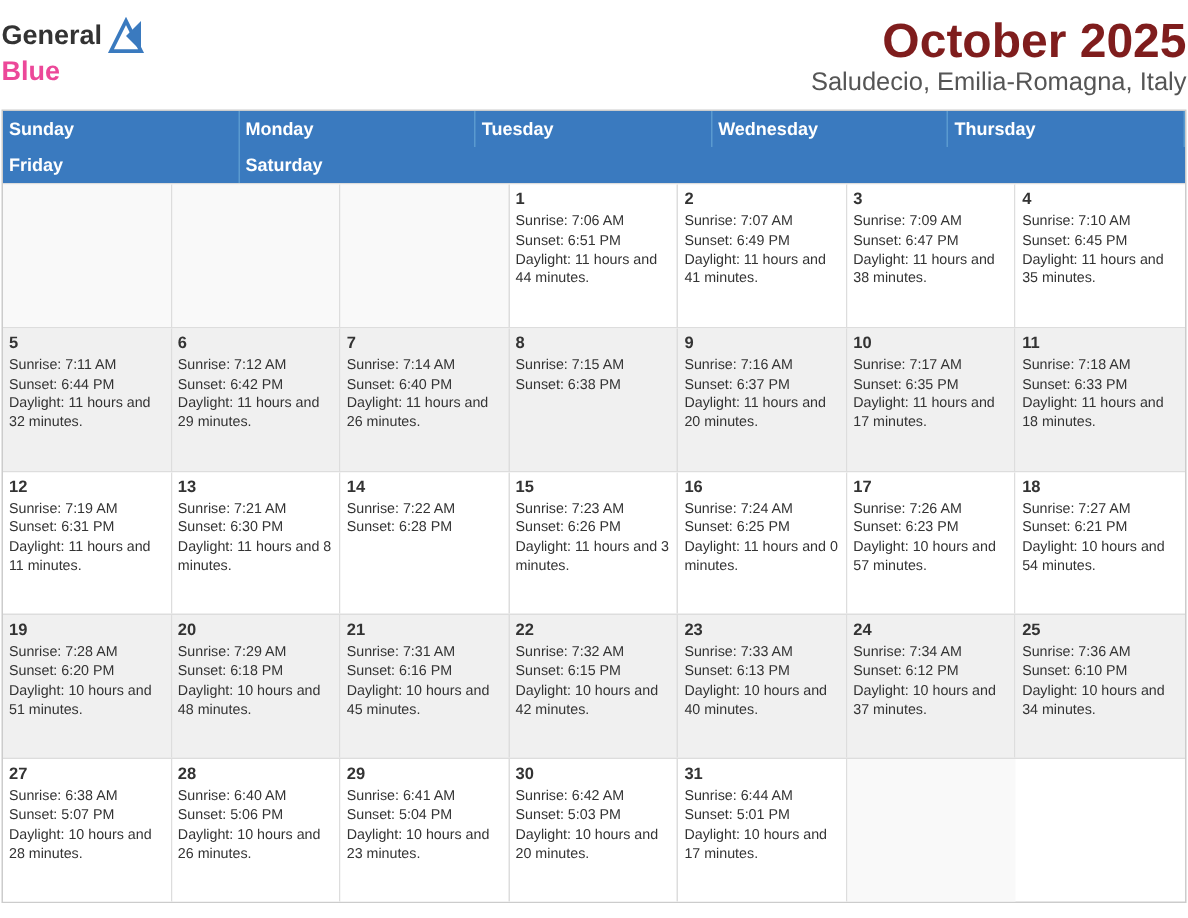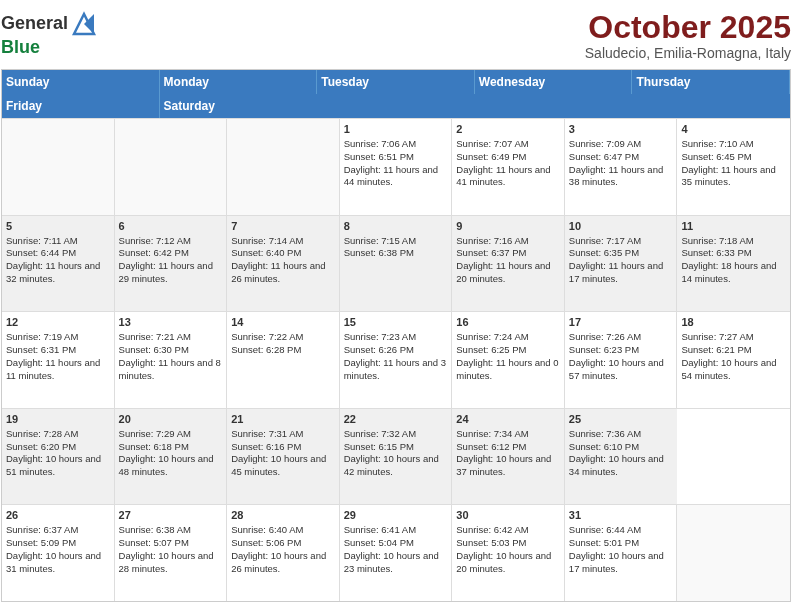--- a/index.html
+++ b/index.html
@@ -26,37 +26,37 @@
     .logo {
       display: flex;
       align-items: center;
     }
     .logo-text {
       font-size: 18px;
       font-weight: bold;
       line-height: 1.1;
     }
     .logo-general { color: #333; }
-    .logo-blue { color: #15803d; }
+    .logo-blue { color: #ec4899; }
     .logo-icon {
       width: 28px;
       height: 28px;
       margin-left: 2px;
     }
     .title-block {
       text-align: right;
     }
     .month-title {
       font-size: 32px;
       font-weight: bold;
       color: #7f1d1d;
       line-height: 1.1;
     }
     .location {
-      font-size: 14px;
+      font-size: 17px;
       color: #555;
     }
     .calendar {
       flex: 1;
       display: flex;
       flex-direction: column;
       border: 1px solid #ccc;
     }
     .cal-header {
       display: grid;
@@ -147,41 +147,41 @@
           <div class="cal-cell"><span class="day-num">3</span><span>Sunrise: 7:09 AM</span><br><span>Sunset: 6:47 PM</span><br><span>Daylight: 11 hours and 38 minutes.</span></div>
           <div class="cal-cell"><span class="day-num">4</span><span>Sunrise: 7:10 AM</span><br><span>Sunset: 6:45 PM</span><br><span>Daylight: 11 hours and 35 minutes.</span></div>
         </div>
         <div class="cal-row">
           <div class="cal-cell shaded"><span class="day-num">5</span><span>Sunrise: 7:11 AM</span><br><span>Sunset: 6:44 PM</span><br><span>Daylight: 11 hours and 32 minutes.</span></div>
           <div class="cal-cell shaded"><span class="day-num">6</span><span>Sunrise: 7:12 AM</span><br><span>Sunset: 6:42 PM</span><br><span>Daylight: 11 hours and 29 minutes.</span></div>
           <div class="cal-cell shaded"><span class="day-num">7</span><span>Sunrise: 7:14 AM</span><br><span>Sunset: 6:40 PM</span><br><span>Daylight: 11 hours and 26 minutes.</span></div>
           <div class="cal-cell shaded"><span class="day-num">8</span><span>Sunrise: 7:15 AM</span><br><span>Sunset: 6:38 PM</span><br></div>
           <div class="cal-cell shaded"><span class="day-num">9</span><span>Sunrise: 7:16 AM</span><br><span>Sunset: 6:37 PM</span><br><span>Daylight: 11 hours and 20 minutes.</span></div>
           <div class="cal-cell shaded"><span class="day-num">10</span><span>Sunrise: 7:17 AM</span><br><span>Sunset: 6:35 PM</span><br><span>Daylight: 11 hours and 17 minutes.</span></div>
-          <div class="cal-cell shaded"><span class="day-num">11</span><span>Sunrise: 7:18 AM</span><br><span>Sunset: 6:33 PM</span><br><span>Daylight: 18 hours and 14 minutes.</span></div>
+          <div class="cal-cell shaded"><span class="day-num">11</span><span>Sunrise: 7:18 AM</span><br><span>Sunset: 6:33 PM</span><br><span>Daylight: 11 hours and 18 minutes.</span></div>
         </div>
         <div class="cal-row">
           <div class="cal-cell"><span class="day-num">12</span><span>Sunrise: 7:19 AM</span><br><span>Sunset: 6:31 PM</span><br><span>Daylight: 11 hours and 11 minutes.</span></div>
           <div class="cal-cell"><span class="day-num">13</span><span>Sunrise: 7:21 AM</span><br><span>Sunset: 6:30 PM</span><br><span>Daylight: 11 hours and 8 minutes.</span></div>
           <div class="cal-cell"><span class="day-num">14</span><span>Sunrise: 7:22 AM</span><br><span>Sunset: 6:28 PM</span><br></div>
           <div class="cal-cell"><span class="day-num">15</span><span>Sunrise: 7:23 AM</span><br><span>Sunset: 6:26 PM</span><br><span>Daylight: 11 hours and 3 minutes.</span></div>
           <div class="cal-cell"><span class="day-num">16</span><span>Sunrise: 7:24 AM</span><br><span>Sunset: 6:25 PM</span><br><span>Daylight: 11 hours and 0 minutes.</span></div>
           <div class="cal-cell"><span class="day-num">17</span><span>Sunrise: 7:26 AM</span><br><span>Sunset: 6:23 PM</span><br><span>Daylight: 10 hours and 57 minutes.</span></div>
           <div class="cal-cell"><span class="day-num">18</span><span>Sunrise: 7:27 AM</span><br><span>Sunset: 6:21 PM</span><br><span>Daylight: 10 hours and 54 minutes.</span></div>
         </div>
         <div class="cal-row">
           <div class="cal-cell shaded"><span class="day-num">19</span><span>Sunrise: 7:28 AM</span><br><span>Sunset: 6:20 PM</span><br><span>Daylight: 10 hours and 51 minutes.</span></div>
           <div class="cal-cell shaded"><span class="day-num">20</span><span>Sunrise: 7:29 AM</span><br><span>Sunset: 6:18 PM</span><br><span>Daylight: 10 hours and 48 minutes.</span></div>
           <div class="cal-cell shaded"><span class="day-num">21</span><span>Sunrise: 7:31 AM</span><br><span>Sunset: 6:16 PM</span><br><span>Daylight: 10 hours and 45 minutes.</span></div>
           <div class="cal-cell shaded"><span class="day-num">22</span><span>Sunrise: 7:32 AM</span><br><span>Sunset: 6:15 PM</span><br><span>Daylight: 10 hours and 42 minutes.</span></div>
+          <div class="cal-cell shaded"><span class="day-num">23</span><span>Sunrise: 7:33 AM</span><br><span>Sunset: 6:13 PM</span><br><span>Daylight: 10 hours and 40 minutes.</span></div>
           <div class="cal-cell shaded"><span class="day-num">24</span><span>Sunrise: 7:34 AM</span><br><span>Sunset: 6:12 PM</span><br><span>Daylight: 10 hours and 37 minutes.</span></div>
           <div class="cal-cell shaded"><span class="day-num">25</span><span>Sunrise: 7:36 AM</span><br><span>Sunset: 6:10 PM</span><br><span>Daylight: 10 hours and 34 minutes.</span></div>
         </div>
         <div class="cal-row">
-          <div class="cal-cell"><span class="day-num">26</span><span>Sunrise: 6:37 AM</span><br><span>Sunset: 5:09 PM</span><br><span>Daylight: 10 hours and 31 minutes.</span></div>
           <div class="cal-cell"><span class="day-num">27</span><span>Sunrise: 6:38 AM</span><br><span>Sunset: 5:07 PM</span><br><span>Daylight: 10 hours and 28 minutes.</span></div>
           <div class="cal-cell"><span class="day-num">28</span><span>Sunrise: 6:40 AM</span><br><span>Sunset: 5:06 PM</span><br><span>Daylight: 10 hours and 26 minutes.</span></div>
           <div class="cal-cell"><span class="day-num">29</span><span>Sunrise: 6:41 AM</span><br><span>Sunset: 5:04 PM</span><br><span>Daylight: 10 hours and 23 minutes.</span></div>
           <div class="cal-cell"><span class="day-num">30</span><span>Sunrise: 6:42 AM</span><br><span>Sunset: 5:03 PM</span><br><span>Daylight: 10 hours and 20 minutes.</span></div>
           <div class="cal-cell"><span class="day-num">31</span><span>Sunrise: 6:44 AM</span><br><span>Sunset: 5:01 PM</span><br><span>Daylight: 10 hours and 17 minutes.</span></div>
           <div class="cal-cell empty"></div>
         </div>
       </div>
   </div>
 </div>

